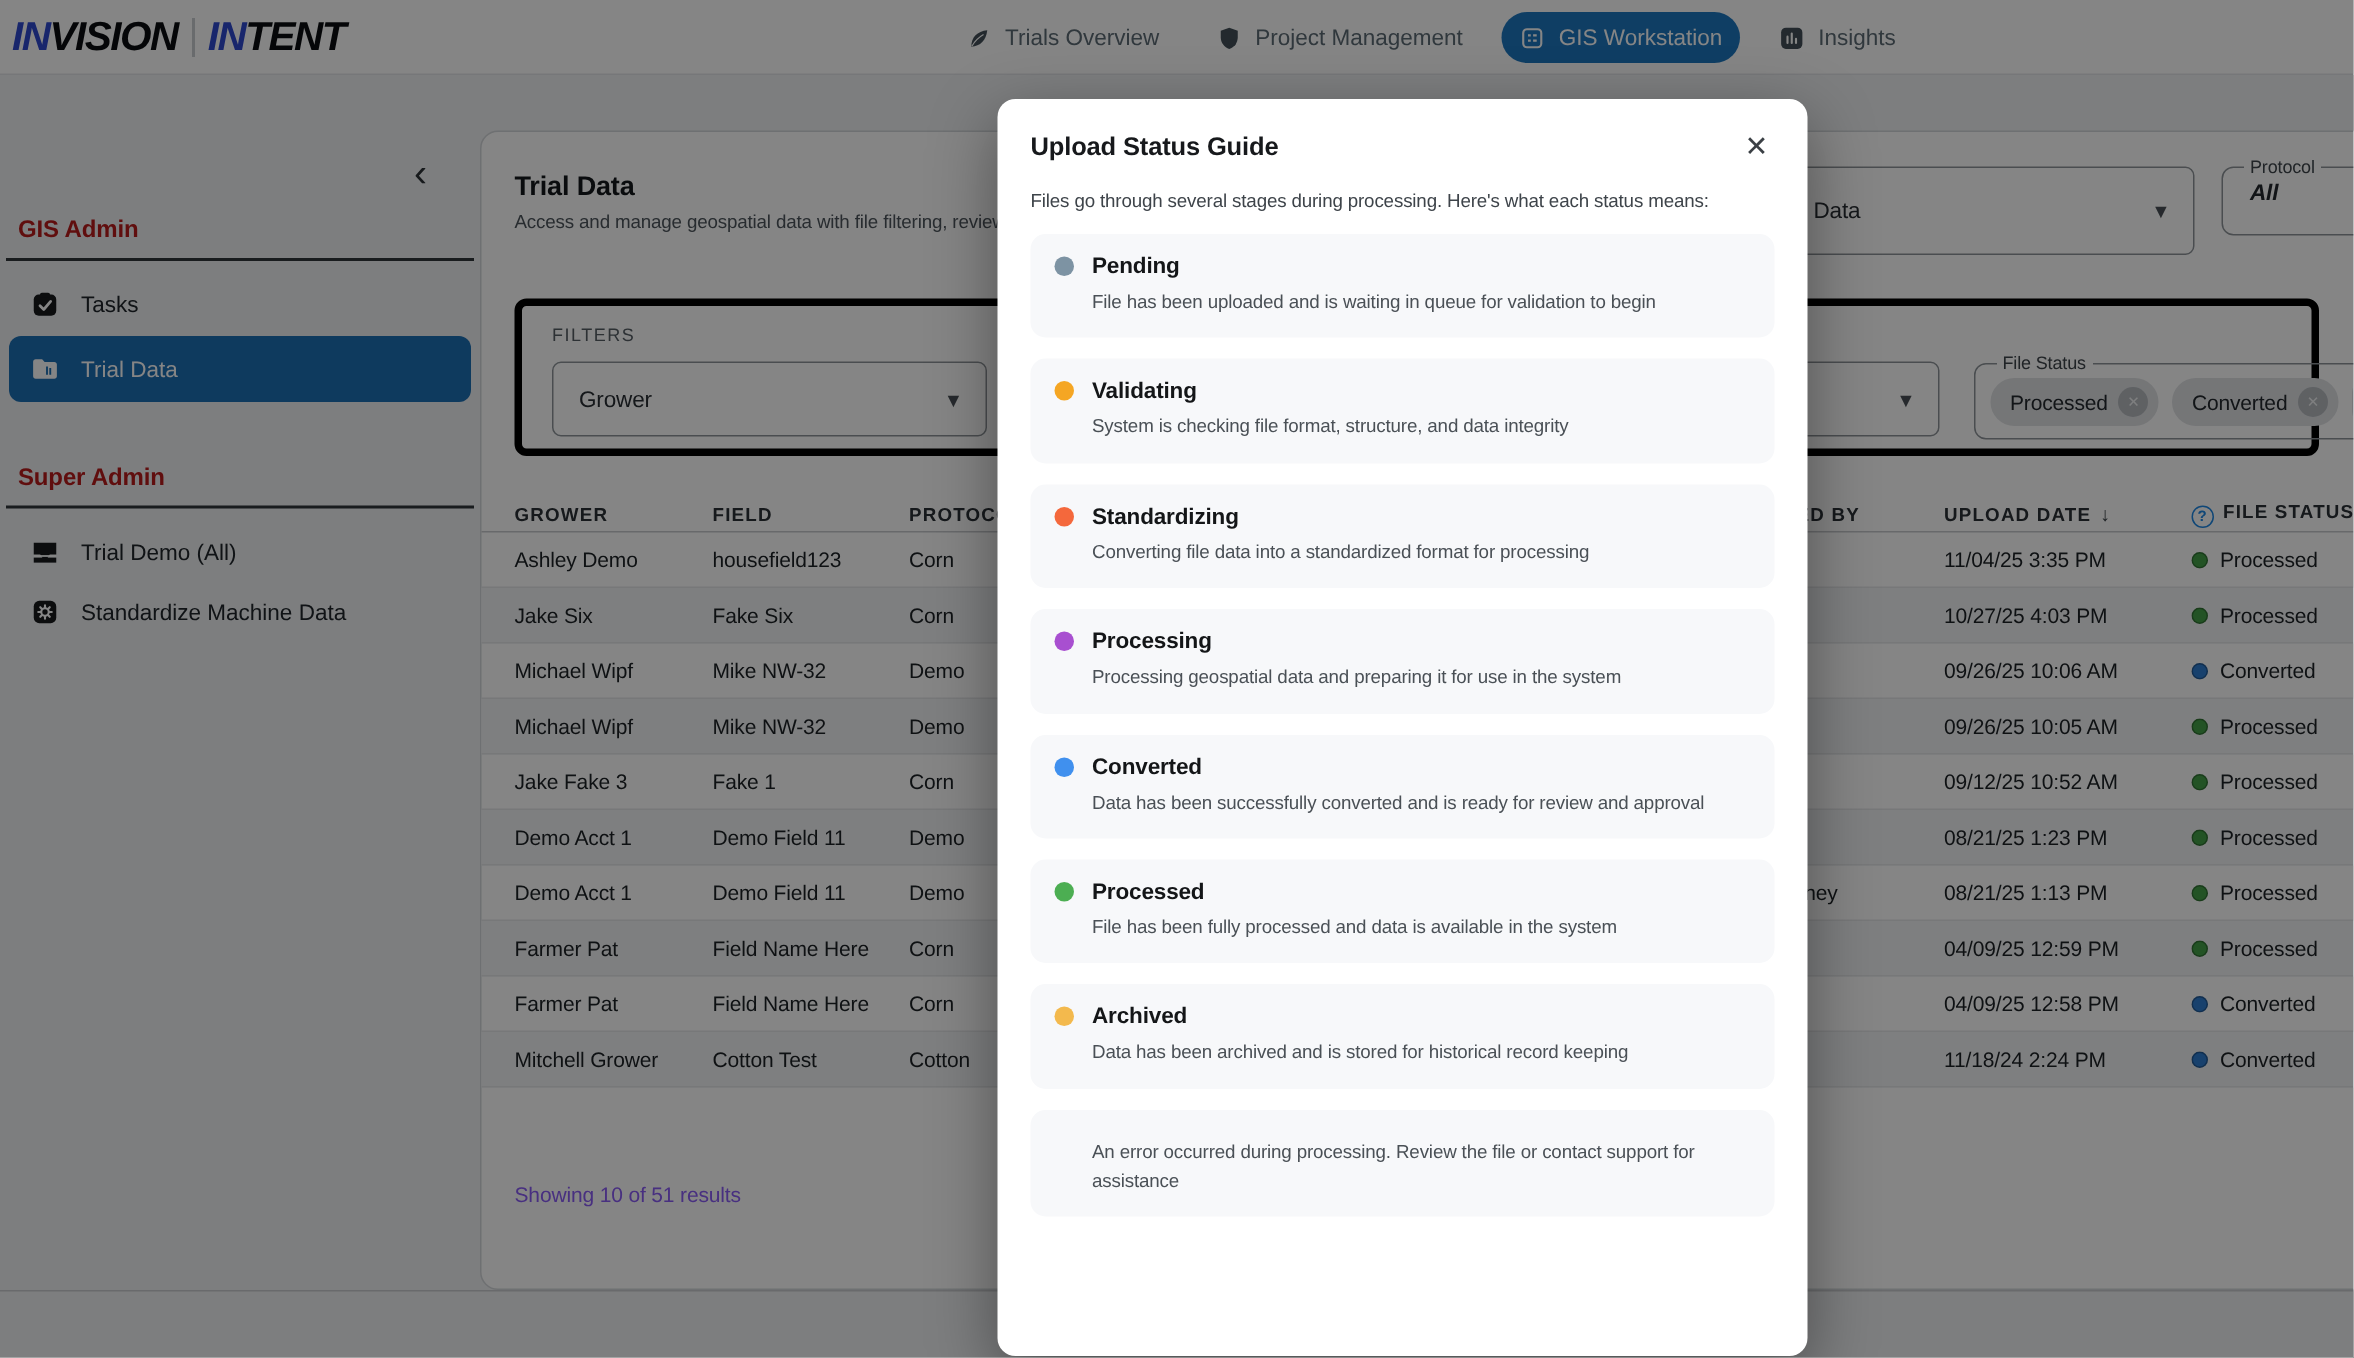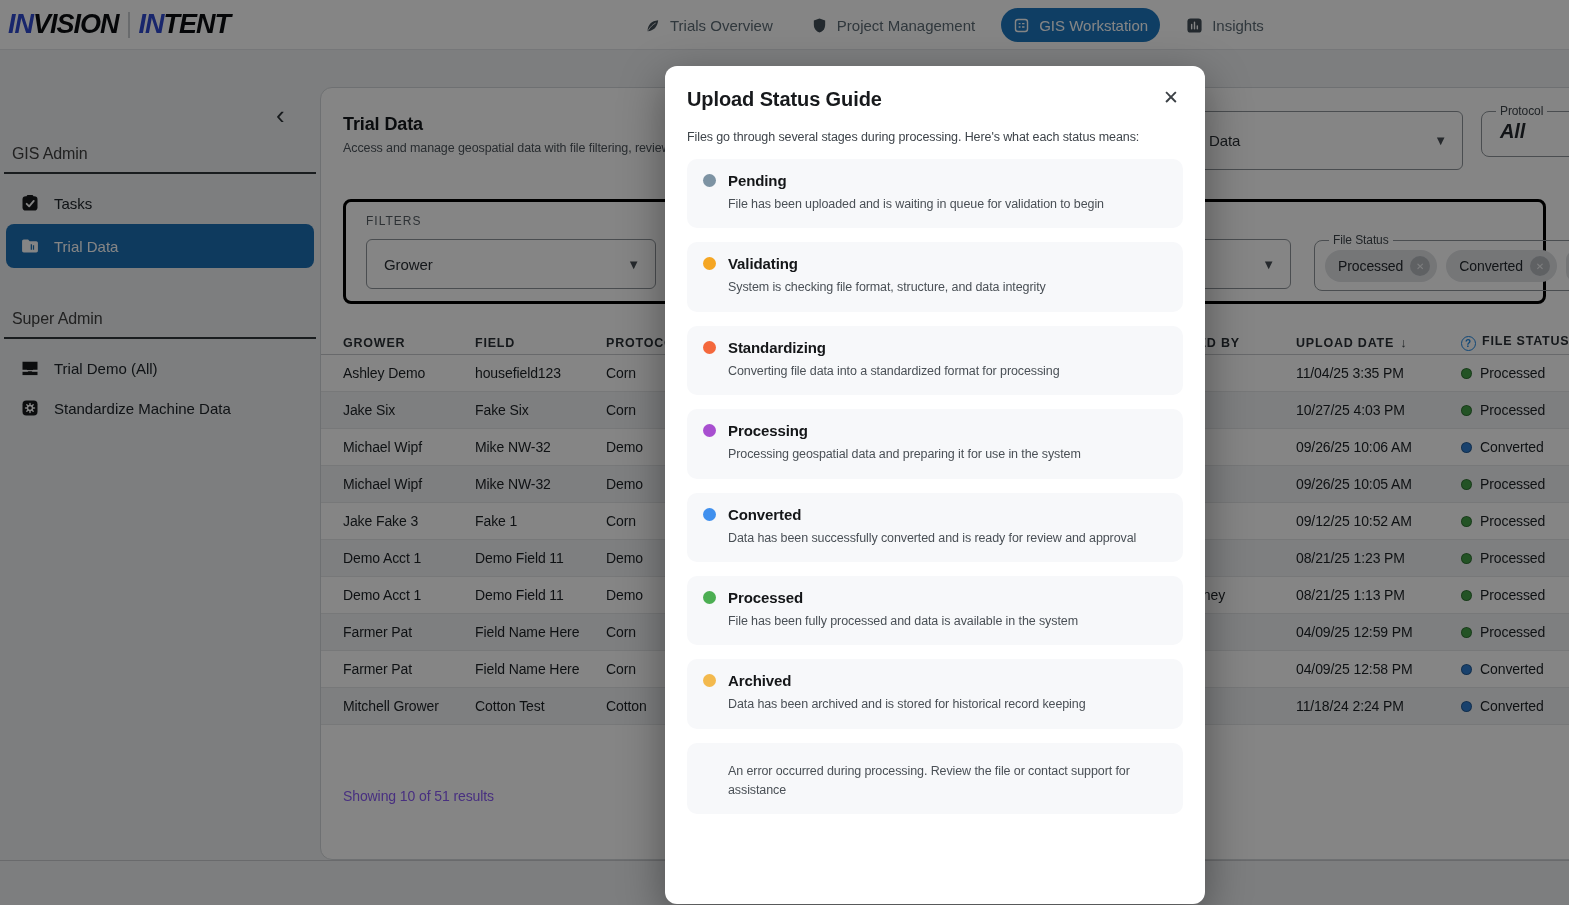--- a/index.html
+++ b/index.html
@@ -29,21 +29,21 @@
   }
   .nav-item .nicon { display:flex; color:#434f58; }
   .nav-item.active { background:#1e78c0; color:#ffffff; }
   .nav-item.active .nicon { color:#ffffff; }
   
   .sidebar { position:absolute; top:50px; left:0; width:320px; height:810px; }
   .collapse-btn {
     position:absolute; top:55px; left:276px; border:none; background:transparent;
     font-size:26px; line-height:20px; color:#2c3237; cursor:pointer; font-family:inherit;
   }
-  .side-section-title { font-size:16px; font-weight:400; color:#404040; margin:0 0 9px 12px; }
+  .side-section-title { font-size:16px; font-weight:700; color:#b91c1c; margin:0 0 9px 12px; }
   .side-rule { border-bottom:2px solid #30363b; margin:0 4px 10px 4px; }
   .side-item {
     display:flex; align-items:center; gap:14px; width:308px; margin:2px 6px;
     padding:9px 14px; border-radius:8px; border:none; background:transparent;
     font-family:inherit; font-size:15px; color:#20262b; cursor:pointer; text-align:left;
   }
   .side-item .sicon { display:flex; color:#17191c; }
   .side-item.active { background:#1c6fb4; color:#ffffff; padding-top:12px; padding-bottom:12px; }
   .side-item.active .sicon { color:#ffffff; }
   .grp-gis { position:absolute; top:95px; left:0; width:320px; }
@@ -62,24 +62,24 @@
   }
   .select .sel-label { margin-left:17px; }
   .select .caret { position:absolute; right:15px; color:#4a5056; font-size:13px; }
   .dd-data { left:870px; top:23px; width:272px; height:59px;text-align:center; }
   fieldset.notched {
     position:absolute; border:1px solid #8f959a; border-radius:8px; background:transparent;
     padding:0 10px;
   }
   fieldset.notched legend { font-size:12px; color:#3f464c; padding:0 4px; margin-left:4px; }
   .fs-protocol { left:1160px; top:16px; width:150px; height:53px; }
-  .fs-protocol .fval { font-size:20px; font-style:italic; font-weight:700; color:#23282d; margin-left:8px; position:relative; top:2px; }
+  .fs-protocol .fval { font-size:15px; font-style:italic; font-weight:700; color:#23282d; margin-left:8px; position:relative; top:2px; }
   .filters-box {
     position:absolute; left:22px; top:111px; width:1203px; height:105px;
-    border:3px solid #000000; border-radius:8px;
+    border:5px solid #000000; border-radius:8px;
   }
   .filters-label { position:absolute; left:20px; top:12px; font-size:12px; letter-spacing:1px; color:#565e65; }
   .dd-grower { left:20px; top:37px; width:290px; height:50px; }
   .dd-hidden { left:680px; top:37px; width:265px; height:50px; }
   .fs-filestatus { left:968px; top:31px; width:330px; height:58px; }
   .chips { display:flex; gap:9px; margin-top:3px; }
   .chip {
     display:flex; align-items:center; gap:7px; height:32px; padding:0 7px 0 13px;
     background:#e0e2e5; border-radius:16px; font-size:14px; color:#24292e; cursor:pointer; white-space:nowrap;
   }
@@ -103,21 +103,21 @@
   }
   .pb-frag { margin-left:68px; }
   .results { position:absolute; left:22px; top:700px; font-size:14px; color:#8b5cf6; }
   
   .backdrop { position:absolute; inset:0; background:rgba(0,0,0,0.48); }
   .modal {
     position:absolute; left:665px; top:66px; width:540px; height:838px;
     background:#ffffff; border-radius:12px; box-shadow:0 14px 45px rgba(0,0,0,0.4);
     padding:22px; overflow:hidden;
   }
-  .modal-title { font-size:20px; font-weight:700; color:#17191c; }
+  .modal-title { font-size:17px; font-weight:700; color:#17191c; }
   .modal-close {
     position:absolute; right:26px; top:20px; border:none; background:transparent;
     font-size:19px; color:#3b4045; cursor:pointer; font-family:inherit;
   }
   .modal-desc { margin-top:19px; font-size:12.5px; color:#3e444a; white-space:nowrap; }
   .cards { margin-top:15px; }
   .card { background:#f7f8fa; border-radius:10px; padding:13px 16px 14px; margin-bottom:14px; }
   .card-head { display:flex; align-items:center; gap:12px; }
   .card-dot { width:13px; height:13px; border-radius:50%; flex:0 0 auto; }
   .card-name { font-size:15px; font-weight:700; color:#141618; }

